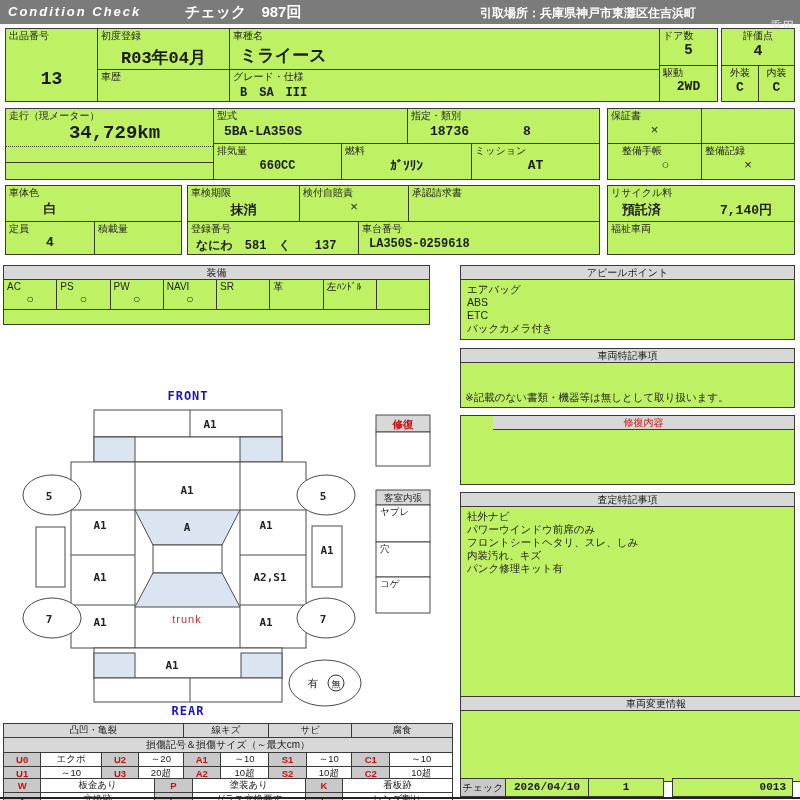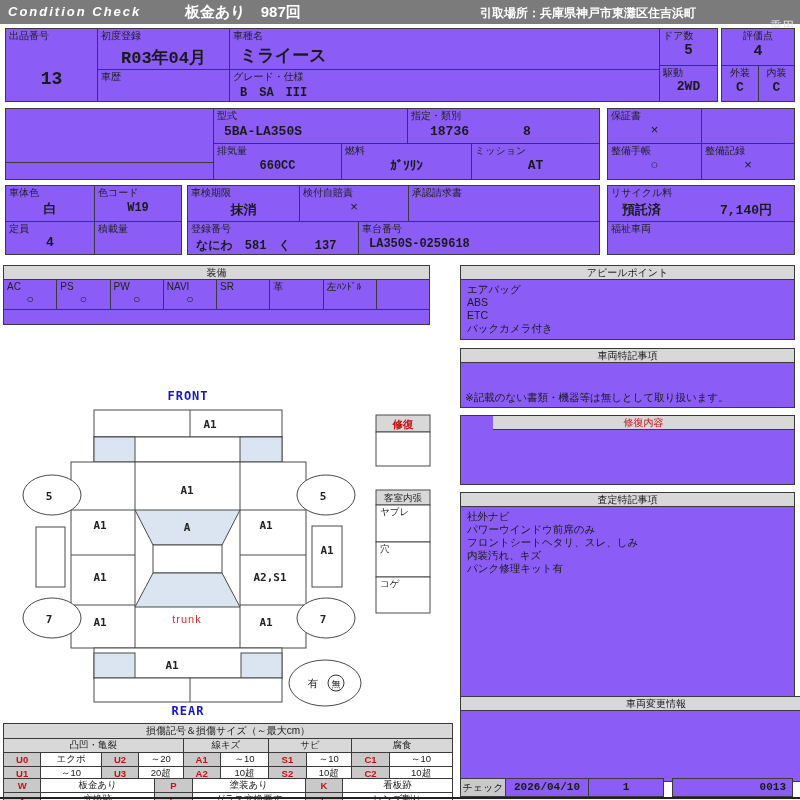--- a/index.html
+++ b/index.html
@@ -1,20 +1,20 @@
 <!DOCTYPE html>
 <html><head>
 <meta charset="utf-8">
 <style>
   * { margin:0; padding:0; box-sizing:border-box; }
   html,body { width:800px; height:800px; }
   body { position:relative; background:#fff; overflow:hidden;
          font-family:"Liberation Sans","DejaVu Sans",sans-serif; color:#1a1a1a; }
   .abs { position:absolute; }
-  .box { position:absolute; border:1px solid #3a3a3a; background:#8b5cf6; }
+  .box { position:absolute; border:1px solid #3a3a3a; background:#bef264; }
   .row { position:absolute; left:0; right:0; }
   .cell { position:absolute; top:0; bottom:0; }
   .bl { border-left:1px solid #3a3a3a; }
   .bb { border-bottom:1px solid #3a3a3a; }
   .lbl { font-size:10px; line-height:12px; padding:1px 3px; white-space:nowrap; color:#222; }
   .lblc { text-align:center; }
   .cval { position:absolute; left:0; right:0; text-align:center; font-weight:bold; white-space:nowrap; }
   .mono { font-family:Liberation Mono, monospace; }
   .sechead { height:14px; line-height:13px; text-align:center; font-size:10px;
              background:#d8d8d8; border-bottom:1px solid #3a3a3a; overflow:hidden; }
@@ -41,21 +41,21 @@
   svg text.t-trunk { fill:#d03030; font-weight:normal; font-size:11px; letter-spacing:1px;
                      font-family:"Liberation Sans","DejaVu Sans",sans-serif; }
   svg text.t-repair { fill:#c41111; font-size:10.5px; font-family:"Liberation Sans","DejaVu Sans",sans-serif; }
   .bottomline { position:absolute; left:0; top:797px; width:800px; height:2px; background:#222; }
 </style>
 </head>
 <body>
 
 <div class="topbar">
   <span class="brand">Condition  Check</span>
-  <span class="auction">板金あり　987回</span>
+  <span class="auction">チェック　987回</span>
   <span class="pickup">引取場所：兵庫県神戸市東灘区住吉浜町</span>
   <span class="category">乗用</span>
 </div>
 
 <div class="box" style="left:5px;top:28px;width:93px;height:74px">
   <div class="lbl">出品番号</div>
   <div class="cval mono" style="top:40px;font-size:18px">13</div>
 </div>
 
 <div class="box" style="left:97px;top:28px;width:133px;height:74px">
@@ -101,20 +101,24 @@
       <div class="cval mono" style="top:14px;font-size:13px">C</div>
     </div>
     <div class="cell bl" style="left:36px;right:0">
       <div class="lbl lblc">内装</div>
       <div class="cval mono" style="top:14px;font-size:13px">C</div>
     </div>
   </div>
 </div>
 
 <div class="box" style="left:5px;top:108px;width:219px;height:72px">
+  <div class="row" style="top:0;height:38px;border-bottom:1px dotted #3a3a3a">
+    <div class="lbl">走行（現メーター）</div>
+    <div class="cval mono" style="top:13px;font-size:19px">34,729km</div>
+  </div>
   <div class="row bb" style="top:38px;height:16px"></div>
 </div>
 
 <div class="box" style="left:213px;top:108px;width:387px;height:72px">
   <div class="row bb" style="top:0;height:35px">
     <div class="cell" style="left:0;width:193px">
       <div class="lbl">型式</div>
       <div class="abs mono" style="left:10px;top:15px;font-size:13px;font-weight:bold">5BA-LA350S</div>
     </div>
     <div class="cell bl" style="left:193px;right:0">
@@ -141,40 +145,36 @@
 
 <div class="box" style="left:607px;top:108px;width:188px;height:72px">
   <div class="row bb" style="top:0;height:35px">
     <div class="cell" style="left:0;width:93px">
       <div class="lbl">保証書</div>
       <div class="cval" style="top:13px;font-size:13px;font-weight:normal">×</div>
     </div>
     <div class="cell bl" style="left:93px;right:0"></div>
   </div>
   <div class="row" style="top:35px;bottom:0">
-    <div class="cell" style="left:0;width:93px">
+    <div class="cell" style="left:11px;width:93px">
       <div class="lbl">整備手帳</div>
       <div class="cval" style="top:13px;font-size:13px;font-weight:normal">○</div>
     </div>
     <div class="cell bl" style="left:93px;right:0">
       <div class="lbl">整備記録</div>
       <div class="cval" style="top:13px;font-size:13px;font-weight:normal">×</div>
     </div>
   </div>
 </div>
 
 <div class="box" style="left:5px;top:185px;width:177px;height:70px">
   <div class="row bb" style="top:0;height:36px">
     <div class="cell" style="left:0;width:88px">
       <div class="lbl">車体色</div>
       <div class="cval" style="top:14px;font-size:13px">白</div>
-    </div>
-    <div class="cell bl" style="left:88px;right:0">
-      <div class="lbl">色コード</div>
-      <div class="cval mono" style="top:15px;font-size:12px">W19</div>
     </div>
   </div>
   <div class="row" style="top:36px;bottom:0">
     <div class="cell" style="left:0;width:88px">
       <div class="lbl">定員</div>
       <div class="cval mono" style="top:13px;font-size:13px">4</div>
     </div>
     <div class="cell bl" style="left:88px;right:0">
       <div class="lbl">積載量</div>
     </div>
@@ -386,28 +386,28 @@
       <col style="width:44px">
     <col style="width:37px">
       <col style="width:48px">
       <col style="width:37px">
       <col style="width:45px">
     <col style="width:38px">
       <col style="width:62px">
   </colgroup>
   <tbody>
       <tr>
-        <td class="thead" colspan="10">損傷記号＆損傷サイズ（～最大cm）</td>
-      </tr>
-  <tr>
     <td class="ghead" colspan="4">凸凹・亀裂</td>
     <td class="ghead" colspan="2">線キズ</td>
     <td class="ghead" colspan="2">サビ</td>
     <td class="ghead" colspan="2">腐食</td>
   </tr>
+  <tr>
+        <td class="thead" colspan="10">損傷記号＆損傷サイズ（～最大cm）</td>
+      </tr>
   <tr>
     <td class="code">U0</td>
     <td>エクボ</td>
     <td class="code">U2</td>
     <td>～20</td>
     <td class="code">A1</td>
     <td>～10</td>
     <td class="code">S1</td>
     <td>～10</td>
     <td class="code">C1</td>

